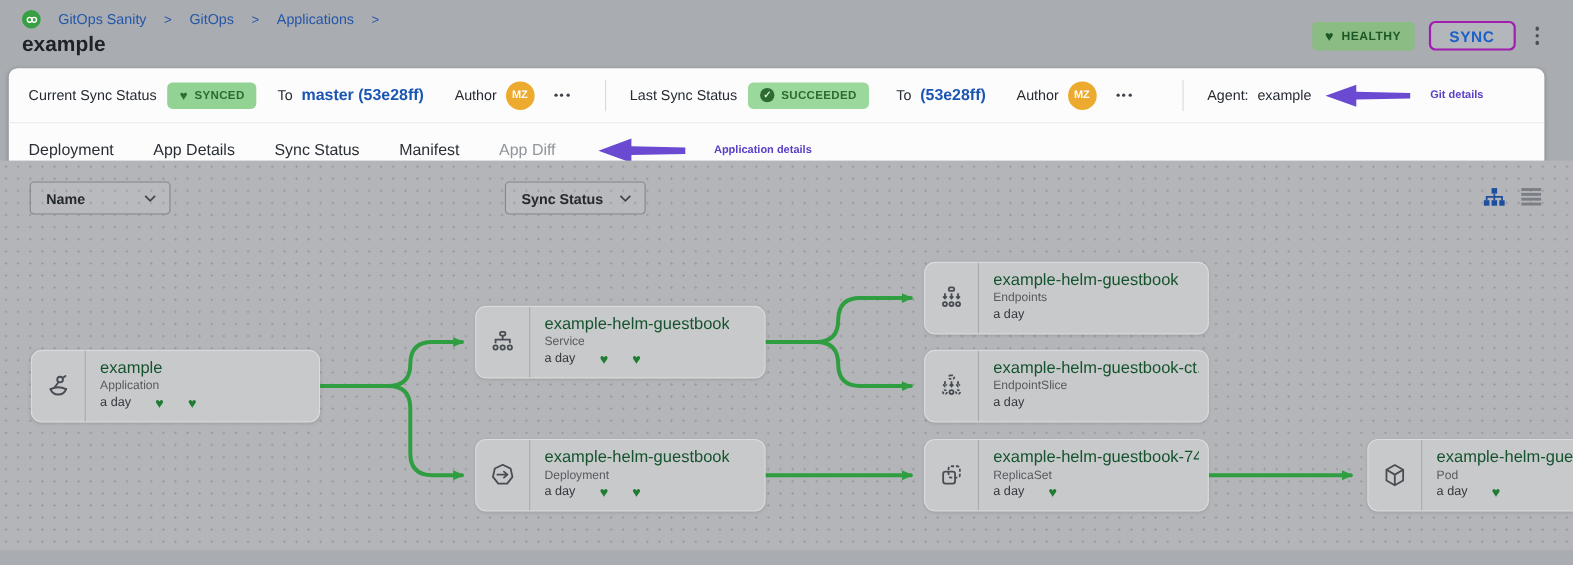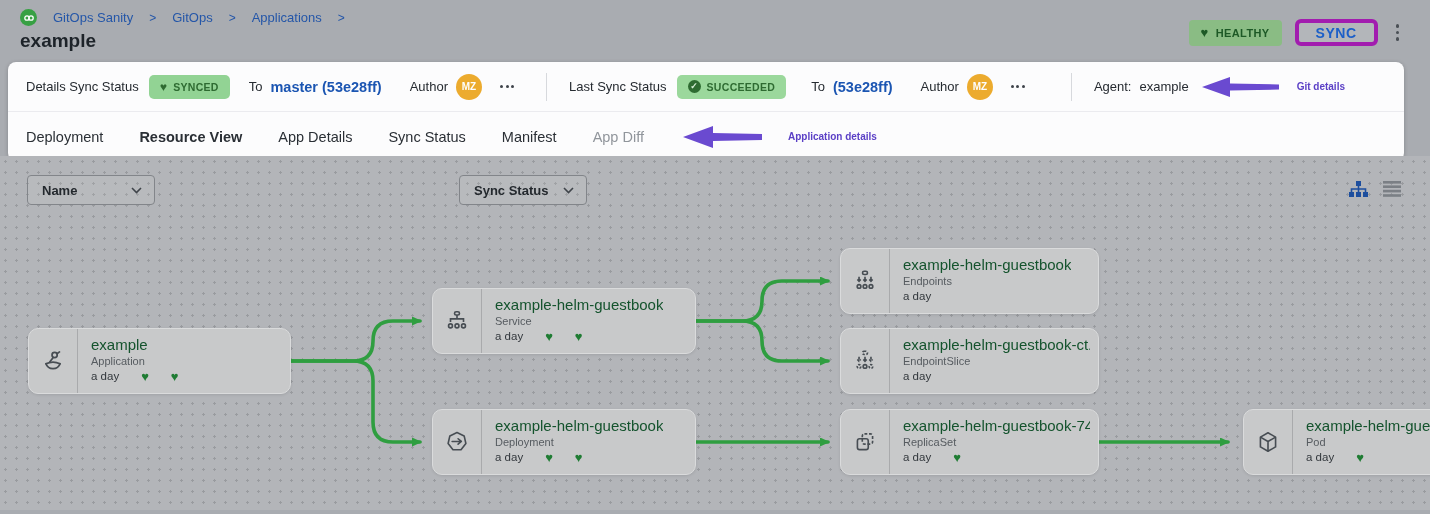--- a/index.html
+++ b/index.html
@@ -19,21 +19,21 @@
   .crumb-sep { color:#2456a8; font-size:12px; }
   .page-title { position:absolute; left:20px; top:30px; font-size:19px; font-weight:700; color:#1d2329; }
 
   .header-actions { position:absolute; right:26px; top:19px; display:flex; align-items:center; gap:13px; }
   .healthy-badge {
     background:#8abc84; color:#1d5926; font-weight:700; font-size:11px; letter-spacing:.4px;
     border-radius:4px; height:26px; padding:0 12px; display:flex; align-items:center; gap:7px;
   }
   .healthy-badge .hb-heart { font-size:13px; color:#1d5926; }
   .sync-button {
-    border:4px solid #a21caf; color:#1b5fc8; background:rgba(255,255,255,.12);
+    border:2px solid #a21caf; color:#1b5fc8; background:rgba(255,255,255,.12);
     font-weight:700; font-size:14px; letter-spacing:.5px; border-radius:6px;
     height:27px; padding:0 17px; display:flex; align-items:center; cursor:pointer;
     font-family:"Liberation Sans", sans-serif;
   }
   .kebab { display:flex; flex-direction:column; gap:3px; padding:4px 5px; cursor:pointer; }
   .kebab i { width:3.5px; height:3.5px; border-radius:50%; background:#4a4f55; }
 
   
   .app-card {
     position:absolute; left:8px; top:62px; width:1396px; height:99px;
@@ -69,21 +69,21 @@
   .tabs-row { height:49px; display:flex; align-items:stretch; padding-left:18px; }
   .tab { display:flex; align-items:center; font-size:14.5px; color:#2a2f35; margin-right:36px; position:relative; cursor:pointer; }
   .tab.active { font-weight:700; }
   .tab.active::after { content:""; position:absolute; left:-2px; right:-2px; bottom:0; height:3px; background:#1b61c9; border-radius:2px; }
   .tab.disabled { color:#90959b; }
   .tabs-row .annot-arrow { align-self:center; margin-left:2px; }
   .tabs-row .annot-label { align-self:center; margin-left:24px; }
 
   
   .canvas {
-    position:absolute; left:0; top:156px; width:1430px; height:354px;
+    position:absolute; left:0; top:146px; width:1430px; height:354px;
     background:#b3b5b9;
     background-image:radial-gradient(circle, #999b9f 1px, rgba(0,0,0,0) 1.2px);
     background-size:11px 11px;
   }
   .edges { position:absolute; left:0; top:0; width:1430px; height:354px; }
 
   
   .filter-bar { position:absolute; left:0; top:19px; width:1430px; height:30px; }
   .filter-select {
     position:absolute; top:0; height:30px; border:1px solid #82858a; border-radius:4px;
@@ -135,21 +135,21 @@
         <i></i>
         <i></i>
         <i></i>
       </div>
   </div>
 </div>
 
 <div class="app-card">
 
   <div class="status-row">
-    <span>Details Sync Status</span>
+    <span>Current Sync Status</span>
     <span class="synced-badge">
       <span class="sb-heart">♥</span>
       <span>SYNCED</span>
     </span>
     <span class="to-label">To</span>
     <span class="revision">master (53e28ff)</span>
     <span class="author-label">Author</span>
     <span class="avatar">MZ</span>
     <span class="dots-menu">
         <i></i>
@@ -178,21 +178,20 @@
     <span class="agent-value">example</span>
 
     <svg class="annot-arrow" width="80" height="24" viewBox="0 0 80 24">
       <path d="M1 12 L29 2 L29 8.5 L78 9.5 L78 14.5 L29 15.5 L29 22 Z" fill="#6a4ad0"></path>
     </svg>
     <span class="annot-label">Git details</span>
   </div>
 
   <div class="tabs-row">
     <div class="tab">Deployment</div>
-    <div class="tab active">Resource View</div>
     <div class="tab">App Details</div>
     <div class="tab">Sync Status</div>
     <div class="tab">Manifest</div>
     <div class="tab disabled">App Diff</div>
     <svg class="annot-arrow" width="82" height="26" viewBox="0 0 82 26">
       <path d="M1 13 L31 2 L31 9 L80 10 L80 16 L31 17 L31 24 Z" fill="#6a4ad0"></path>
     </svg>
     <span class="annot-label">Application details</span>
   </div>
 </div>

